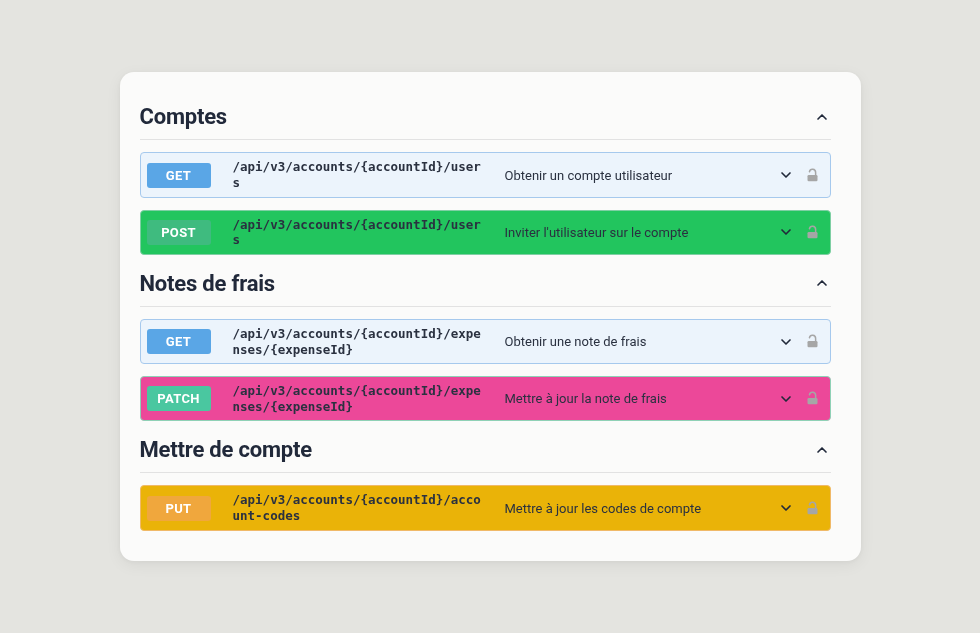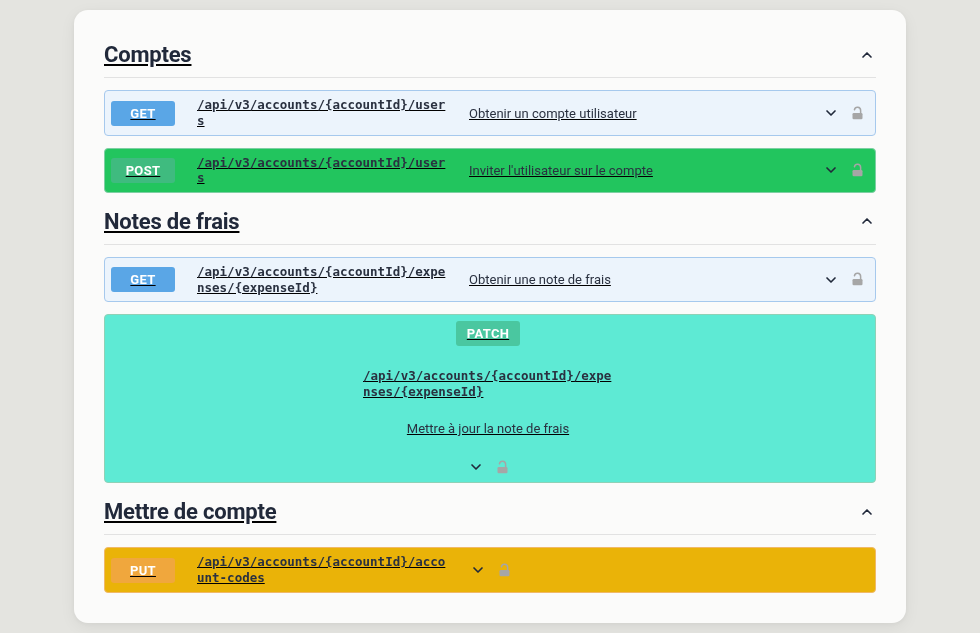--- a/index.html
+++ b/index.html
@@ -8,24 +8,23 @@
     font-family: -apple-system, BlinkMacSystemFont, "Segoe UI", Roboto, sans-serif;
     width: 980px;
     height: 633px;
     display: flex;
     align-items: center;
     justify-content: center;
   }
   .panel {
     background: #fbfbfa;
     border-radius: 14px;
-    width: 832px;
-    padding: 26px 30px 30px 30px;
+    width: 741px;
+    padding: 26px 30px 30px 20px;
     box-shadow: 0 4px 16px rgba(0,0,0,0.06), 0 1px 4px rgba(0,0,0,0.04);
-    text-decoration: underline;
   }
   .section { }
   .section + .section { margin-top: 10px; }
   .section-header {
     display: flex;
     align-items: center;
     justify-content: space-between;
     border-bottom: 1px solid #e2e2e2;
     padding: 6px 0 10px 0;
     cursor: pointer;
@@ -80,21 +79,21 @@
     display: flex;
     align-items: center;
     gap: 10px;
     flex-shrink: 0;
   }
   
   .ep-get   { background: #ecf4fc; border-color: #a6c9ed; }
   .m-get    { background: #5aa6e6; }
   .ep-post  { background: #22c55e; border-color: #7ecfa3; align-items: center; }
   .m-post   { background: #3fbb7f; }
-  .ep-patch { background: #5eead4; border-color: #8fd1b6; flex-direction: column; }
+  .ep-patch { background: #ec4899; border-color: #8fd1b6; }
   .m-patch  { background: #4ac7a0; }
   .ep-put   { background: #eab308; border-color: #f0b968; }
   .m-put    { background: #f0a73d; }
   .lock {
     color: #a6a6a6;
     display: inline-flex;
   }
 </style>
 </head>
 <body>
@@ -205,20 +204,21 @@
       <span class="chev">
         <svg width="16" height="16" viewBox="0 0 24 24" fill="none" stroke="#21293a" stroke-width="2.5" stroke-linecap="round" stroke-linejoin="round">
             <polyline points="6 15 12 9 18 15"></polyline>
           </svg>
       </span>
     </div>
 
     <div class="endpoint ep-put">
       <span class="method m-put">PUT</span>
       <span class="path">/api/v3/accounts/{accountId}/account-codes</span>
+      <span class="desc">Mettre à jour les codes de compte</span>
       <span class="ep-right">
         <span class="chev">
           <svg width="16" height="16" viewBox="0 0 24 24" fill="none" stroke="#21293a" stroke-width="2.5" stroke-linecap="round" stroke-linejoin="round">
               <polyline points="6 9 12 15 18 9"></polyline>
             </svg>
         </span>
         <span class="lock">
           <svg width="15" height="15" viewBox="0 0 24 24" fill="#a6a6a6">
               <path d="M17 11V7a5 5 0 0 0-9.9-1" stroke="#a6a6a6" stroke-width="2.4" fill="none" stroke-linecap="round"></path>
               <rect x="4" y="11" width="16" height="10" rx="2"></rect>

